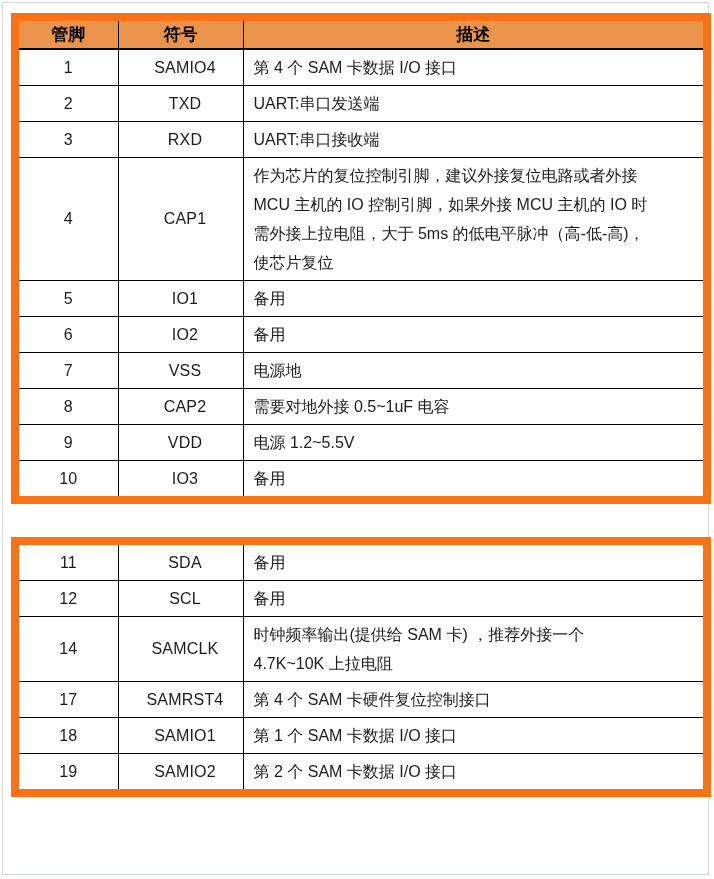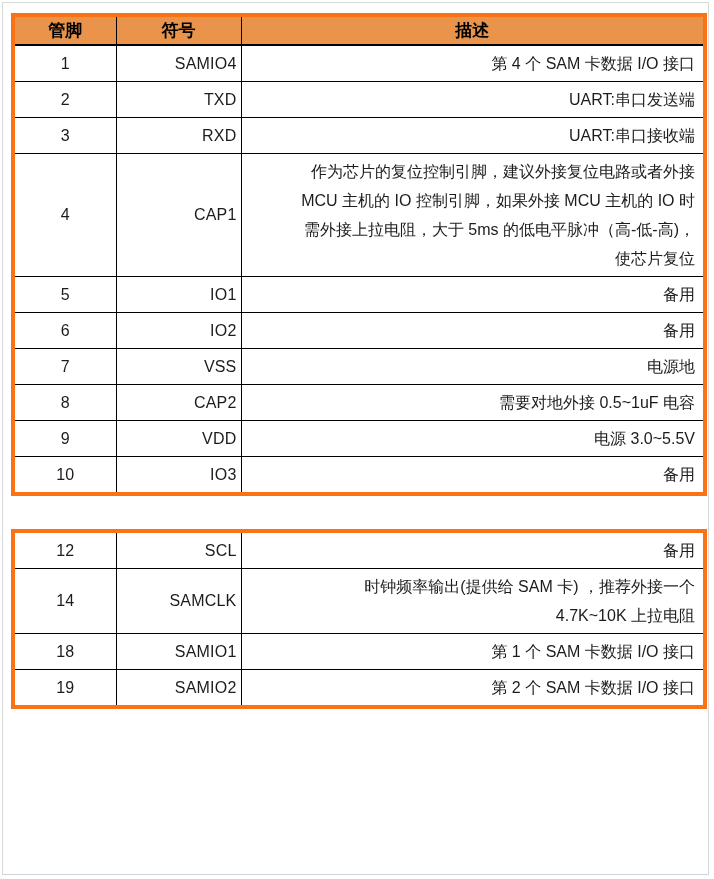--- a/index.html
+++ b/index.html
@@ -25,21 +25,21 @@
     border-bottom-color: #ccd4dc;
     background: #ffffff;
   }
   .content {
     padding: 10px 0 0 8px;
   }
   table.pin-table {
     border-collapse: collapse;
     table-layout: fixed;
     width: 692px;
-    border: 4px solid #f97316;
+    border: 8px solid #f97316;
   }
   table.pin-table.second {
     margin-top: 33px;
   }
   .pin-table th, .pin-table td {
     border: 1px solid #000000;
     box-sizing: border-box;
     overflow: hidden;
   }
   .pin-table thead th {
@@ -57,26 +57,26 @@
     font-size: 16px;
     color: #1c1c1c;
     background: #ffffff;
     vertical-align: middle;
   }
   .cell-pin {
     text-align: center;
     padding: 2px 4px;
   }
   .cell-symbol {
-    text-align: right;
+    text-align: center;
     padding: 2px 4px 2px 13px;
     letter-spacing: 0.2px;
   }
   .cell-desc {
-    text-align: right;
+    text-align: left;
     padding: 3px 8px 3px 10px;
     line-height: 29px;
     white-space: pre-wrap;
   }
 </style>
 </head>
 <body>
 
 <div class="page">
   <div class="content">
@@ -134,47 +134,57 @@
             <td class="cell-desc">电源地</td>
           </tr>
           <tr>
             <td class="cell-pin">8</td>
             <td class="cell-symbol">CAP2</td>
             <td class="cell-desc">需要对地外接 0.5~1uF 电容</td>
           </tr>
           <tr>
             <td class="cell-pin">9</td>
             <td class="cell-symbol">VDD</td>
-            <td class="cell-desc">电源 3.0~5.5V</td>
+            <td class="cell-desc">电源 1.2~5.5V</td>
           </tr>
           <tr>
             <td class="cell-pin">10</td>
             <td class="cell-symbol">IO3</td>
             <td class="cell-desc">备用</td>
           </tr>
         </tbody>
     </table>
 
     <table class="pin-table second">
       <colgroup>
         <col style="width:103px">
         <col style="width:125px">
         <col style="width:464px">
       </colgroup>
       <tbody id="tbody-1">
           <tr>
+            <td class="cell-pin">11</td>
+            <td class="cell-symbol">SDA</td>
+            <td class="cell-desc">备用</td>
+          </tr>
+          <tr>
             <td class="cell-pin">12</td>
             <td class="cell-symbol">SCL</td>
             <td class="cell-desc">备用</td>
           </tr>
           <tr>
             <td class="cell-pin">14</td>
             <td class="cell-symbol">SAMCLK</td>
             <td class="cell-desc">时钟频率输出(提供给 SAM 卡) ，推荐外接一个
 4.7K~10K 上拉电阻</td>
+          </tr>
+          <tr>
+            <td class="cell-pin">17</td>
+            <td class="cell-symbol">SAMRST4</td>
+            <td class="cell-desc">第 4 个 SAM 卡硬件复位控制接口</td>
           </tr>
           <tr>
             <td class="cell-pin">18</td>
             <td class="cell-symbol">SAMIO1</td>
             <td class="cell-desc">第 1 个 SAM 卡数据 I/O 接口</td>
           </tr>
           <tr>
             <td class="cell-pin">19</td>
             <td class="cell-symbol">SAMIO2</td>
             <td class="cell-desc">第 2 个 SAM 卡数据 I/O 接口</td>

